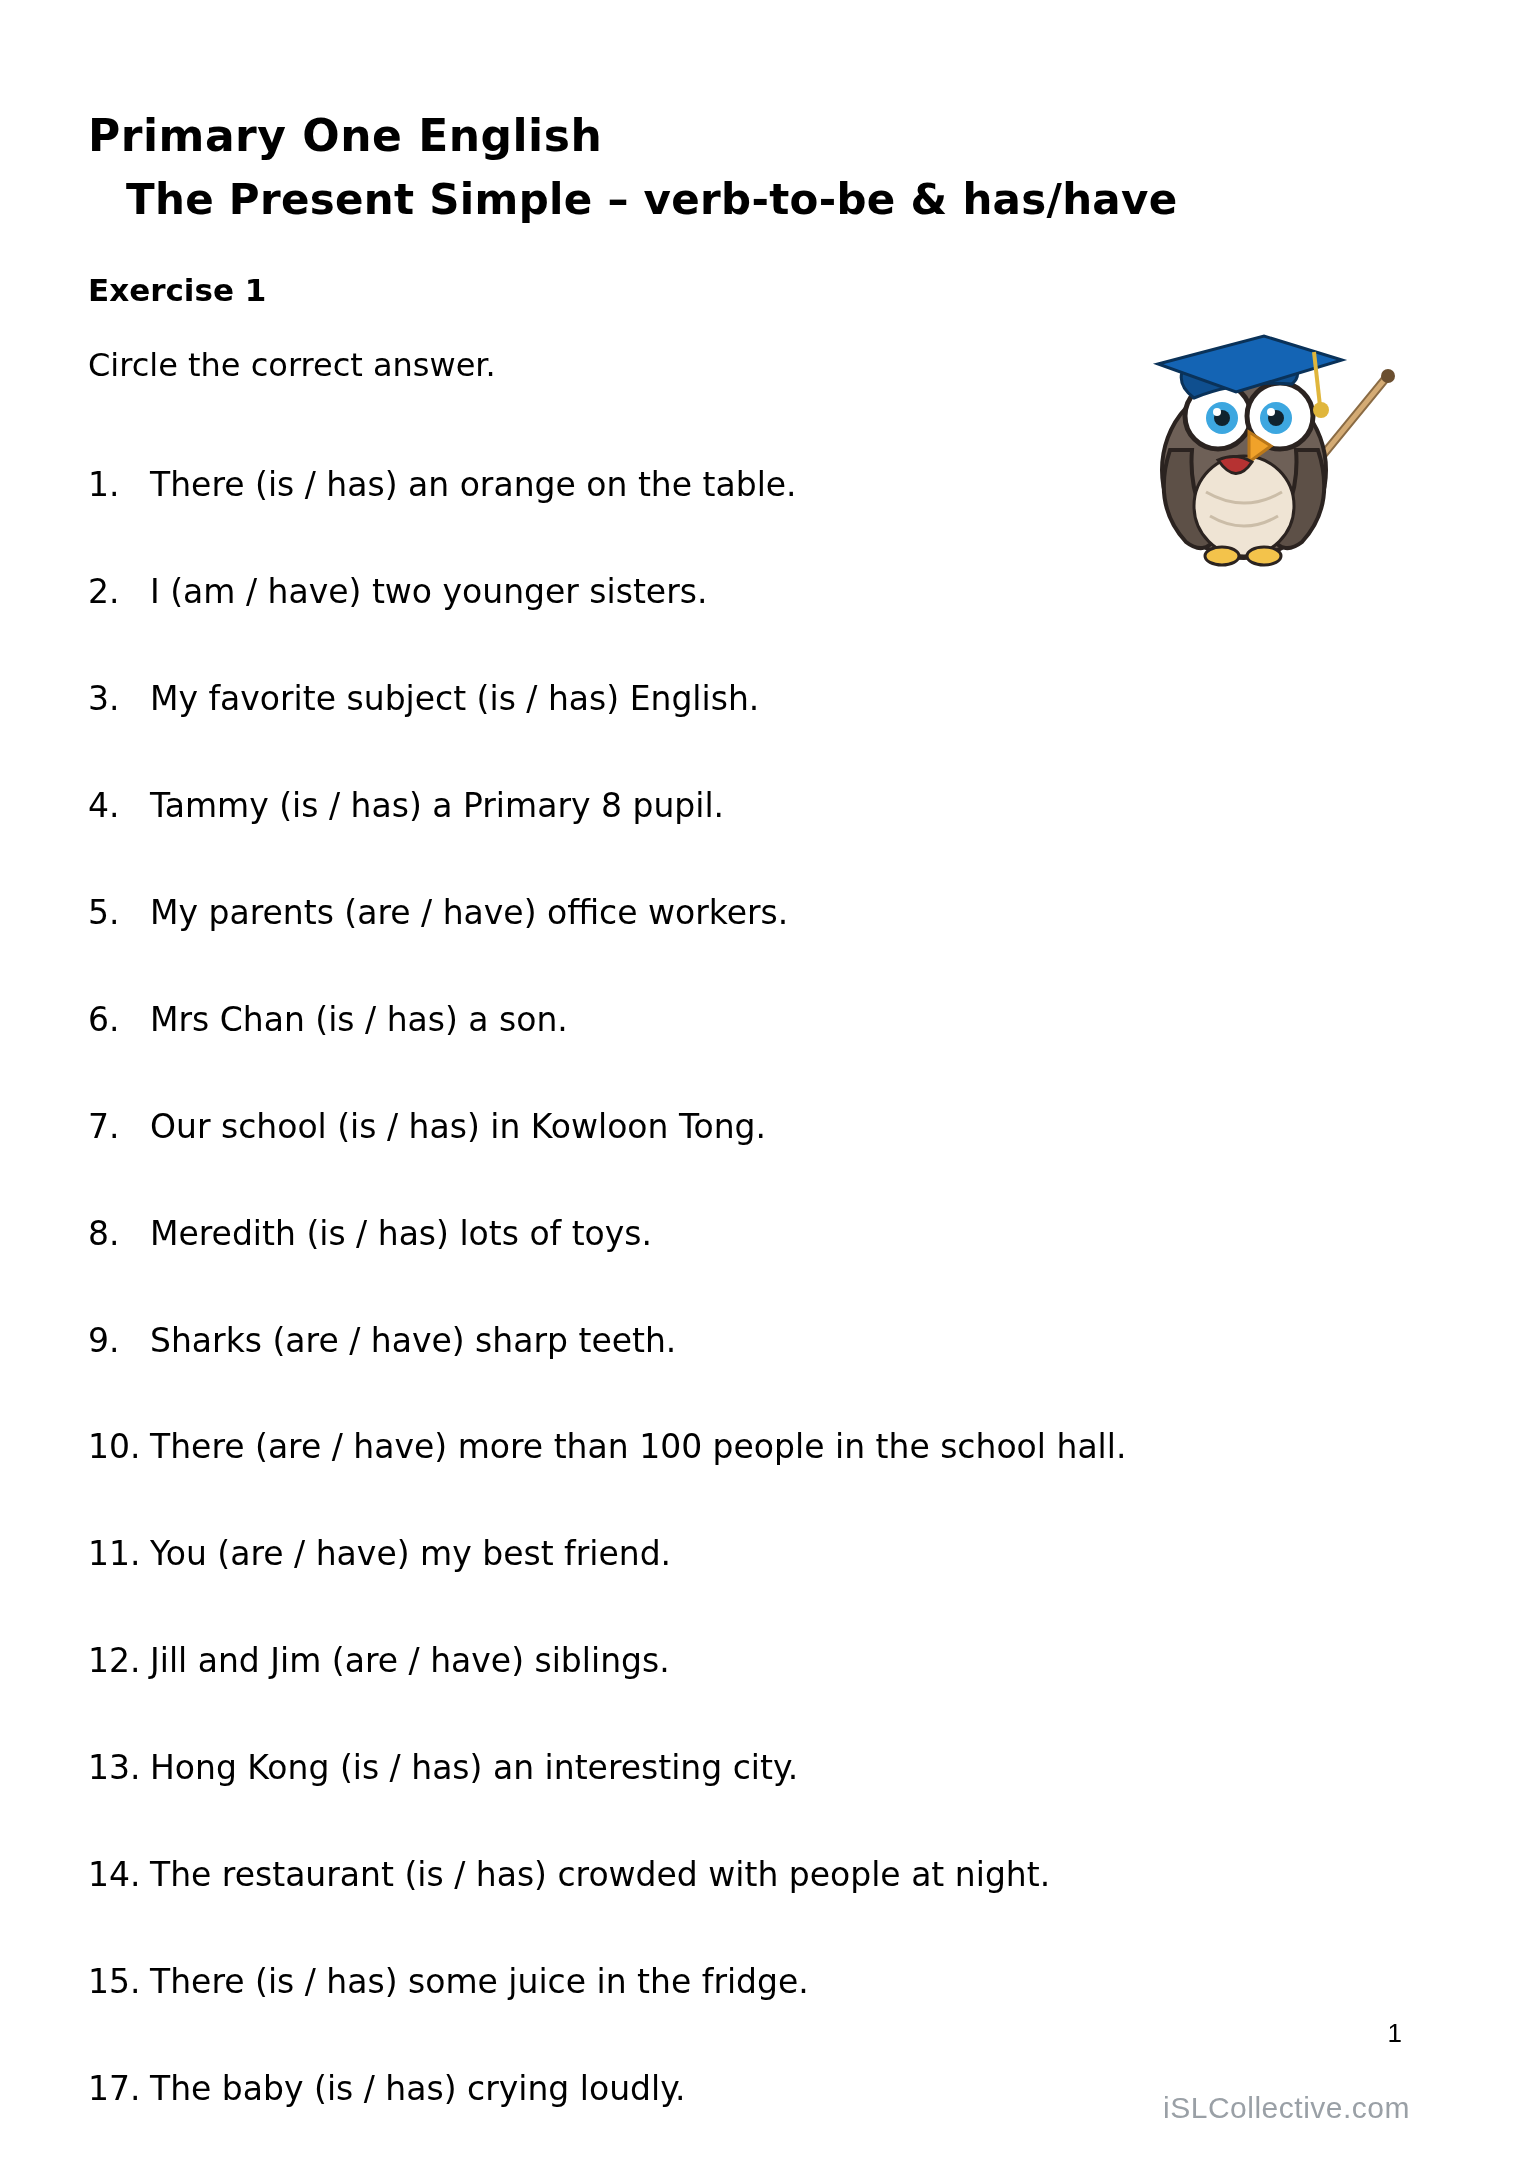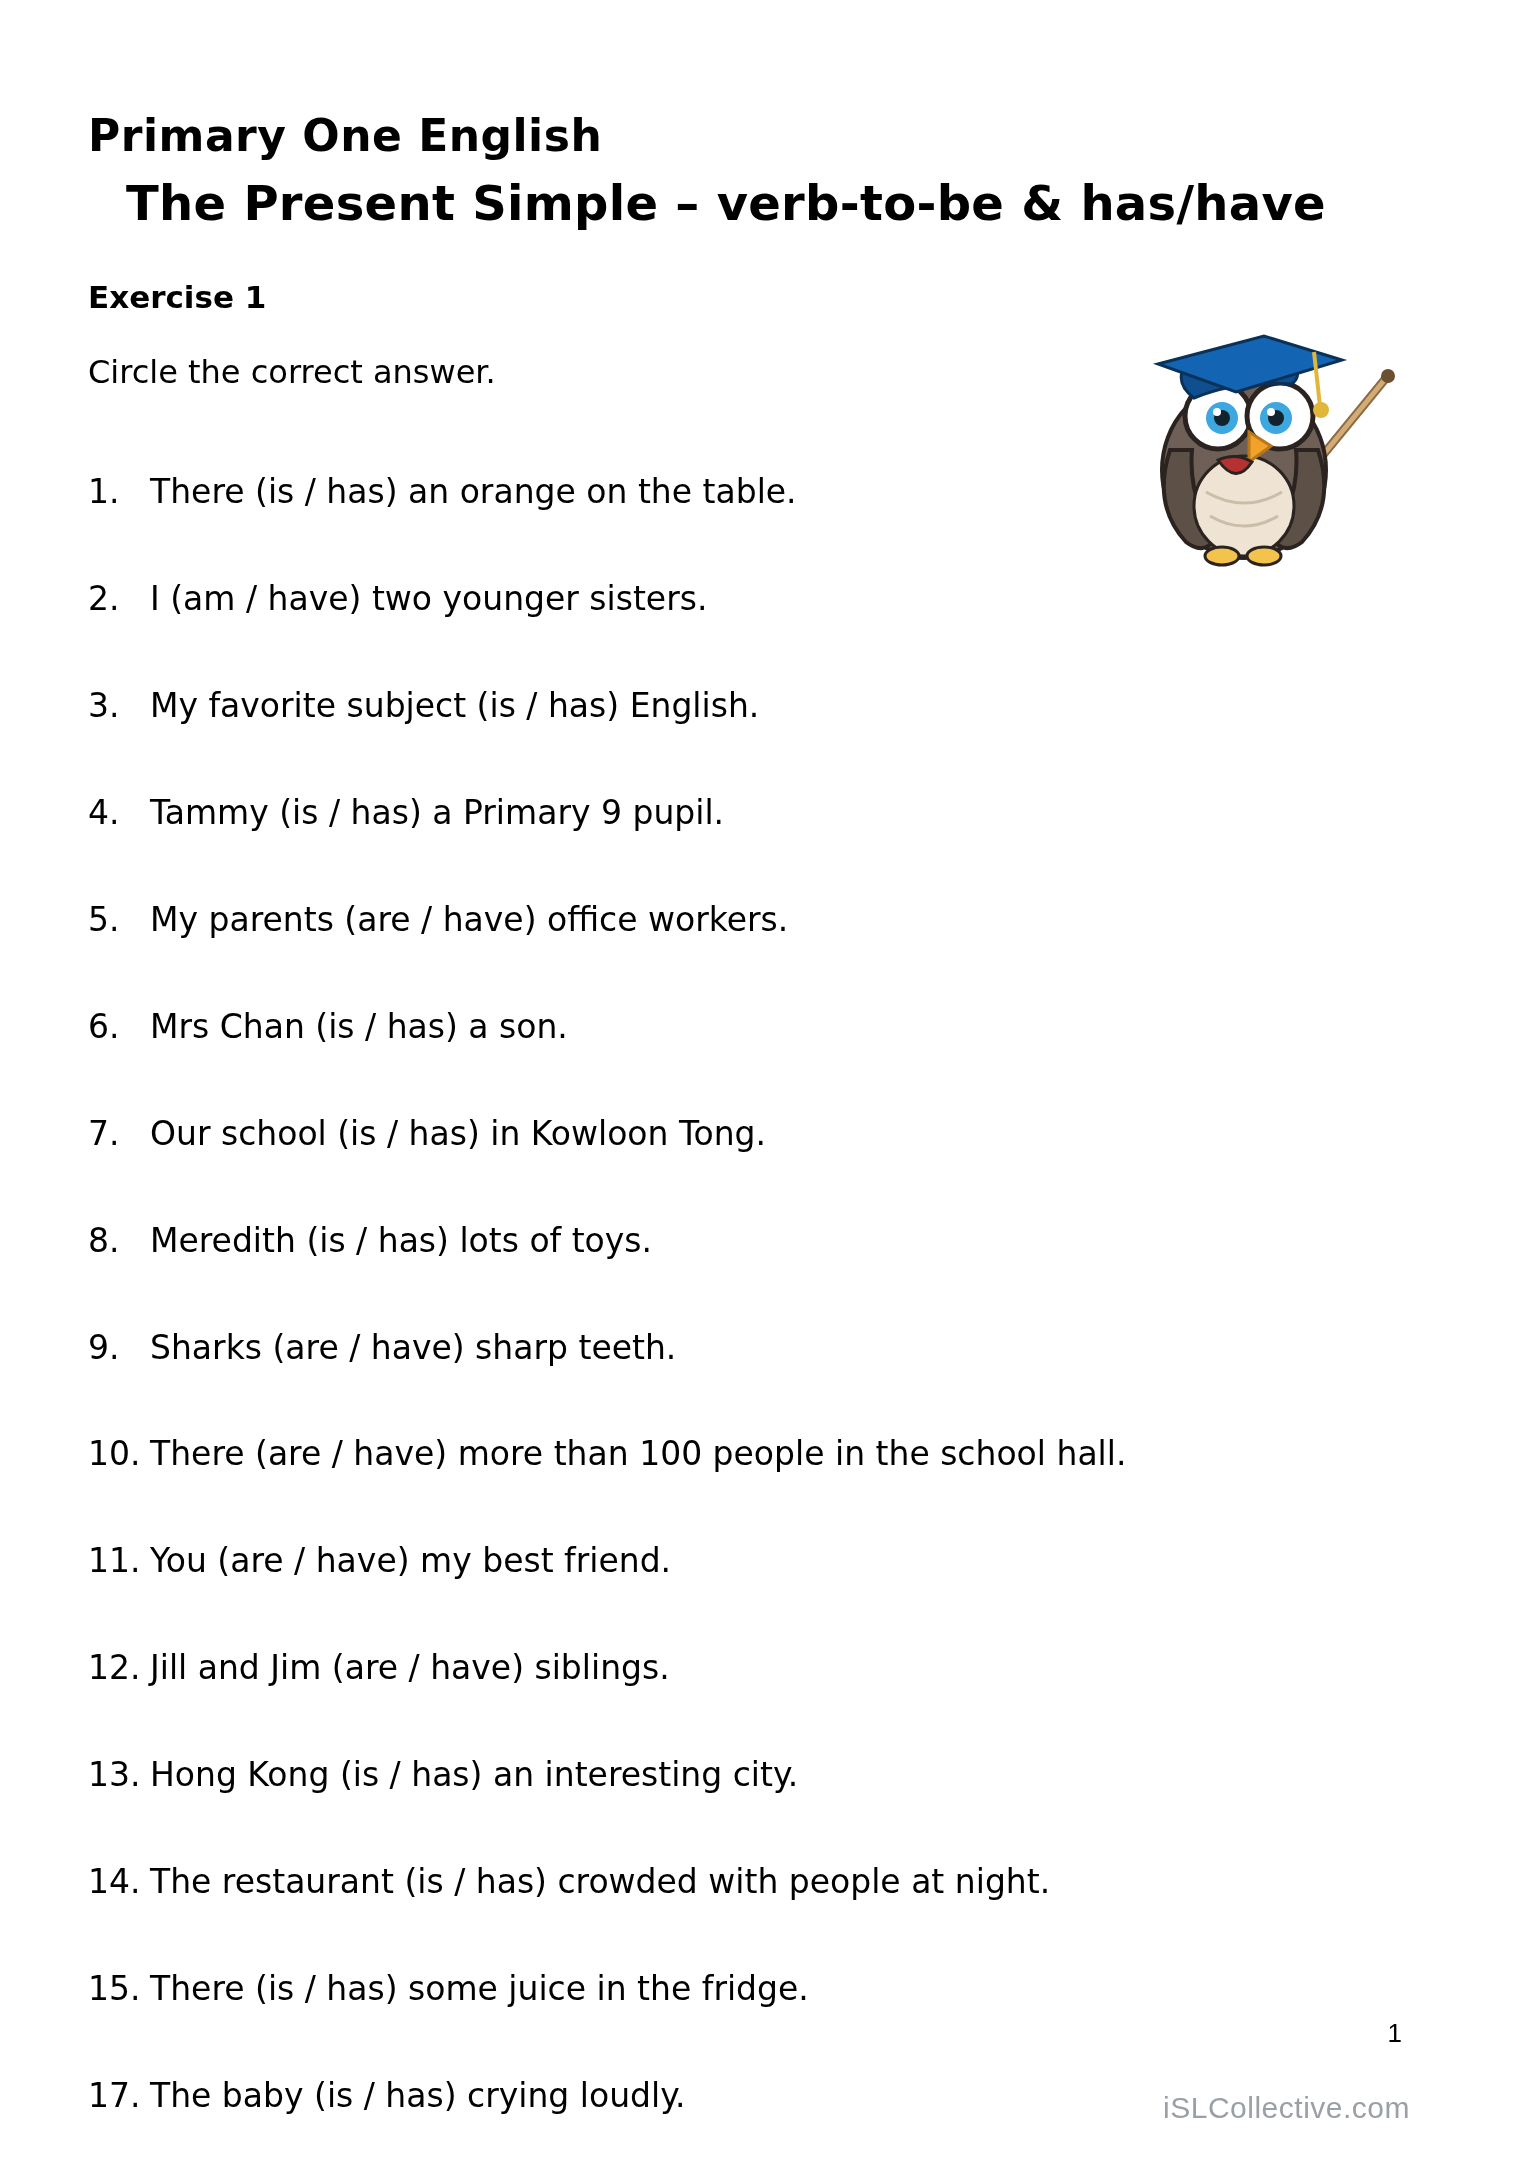--- a/index.html
+++ b/index.html
@@ -22,21 +22,21 @@
     box-sizing: border-box;
     padding: 110px 120px 0 88px;
   }
   .course-title {
     font-size: 44px;
     font-weight: bold;
     letter-spacing: 0.5px;
     margin: 0 0 14px 0;
   }
   .worksheet-title {
-    font-size: 48px;
+    font-size: 42px;
     font-weight: bold;
     margin: 0 0 48px 38px;
     letter-spacing: 0.3px;
   }
   .exercise-heading {
     font-size: 31px;
     font-weight: bold;
     margin: 0 0 38px 0;
   }
   .instruction {
@@ -151,21 +151,21 @@
     <li class="question-item">
       <span class="q-number">2.</span>
       <span class="q-text">I (am / have) two younger sisters.</span>
     </li>
     <li class="question-item">
       <span class="q-number">3.</span>
       <span class="q-text">My favorite subject (is / has) English.</span>
     </li>
     <li class="question-item">
       <span class="q-number">4.</span>
-      <span class="q-text">Tammy (is / has) a Primary 9 pupil.</span>
+      <span class="q-text">Tammy (is / has) a Primary 8 pupil.</span>
     </li>
     <li class="question-item">
       <span class="q-number">5.</span>
       <span class="q-text">My parents (are / have) office workers.</span>
     </li>
     <li class="question-item">
       <span class="q-number">6.</span>
       <span class="q-text">Mrs Chan (is / has) a son.</span>
     </li>
     <li class="question-item">

